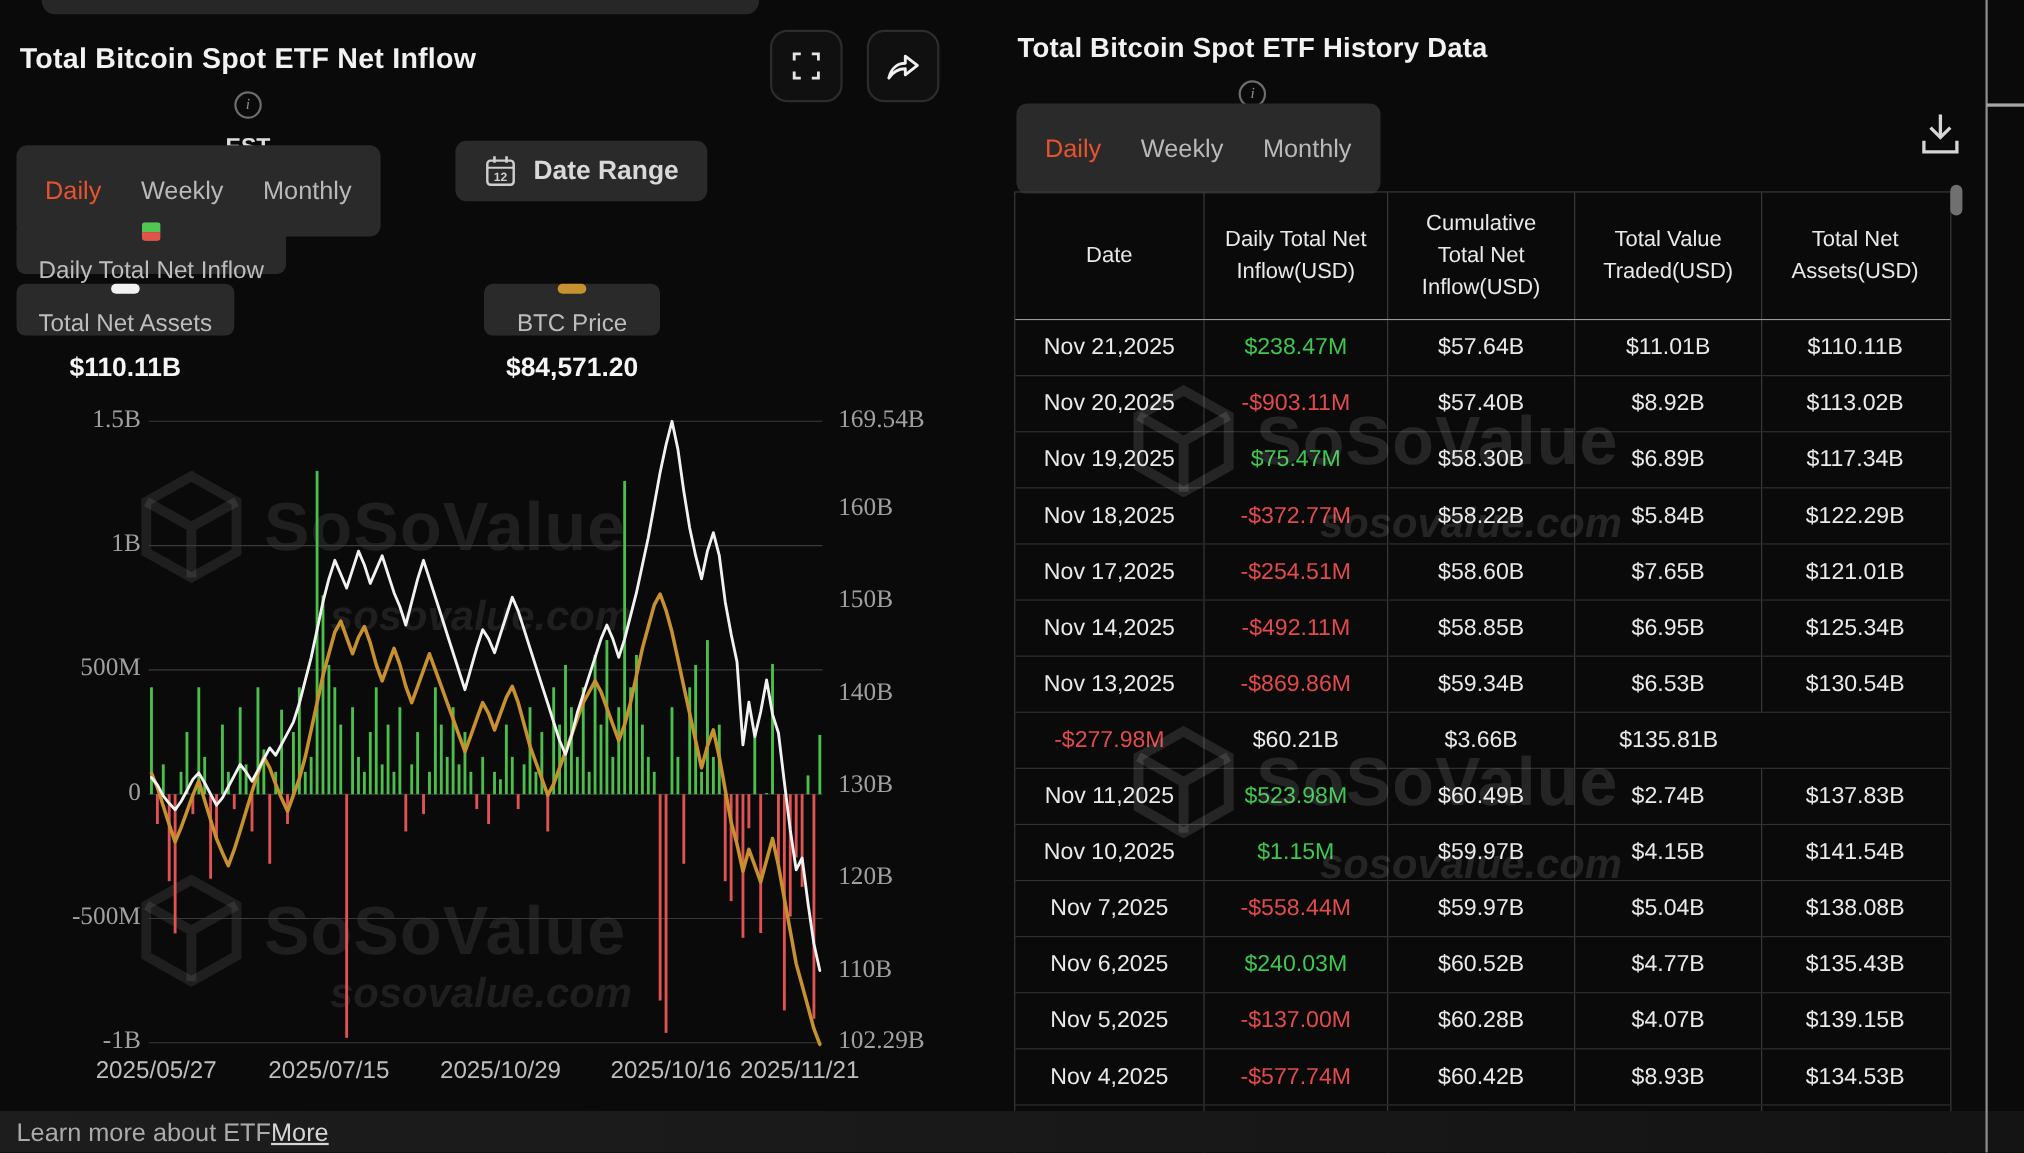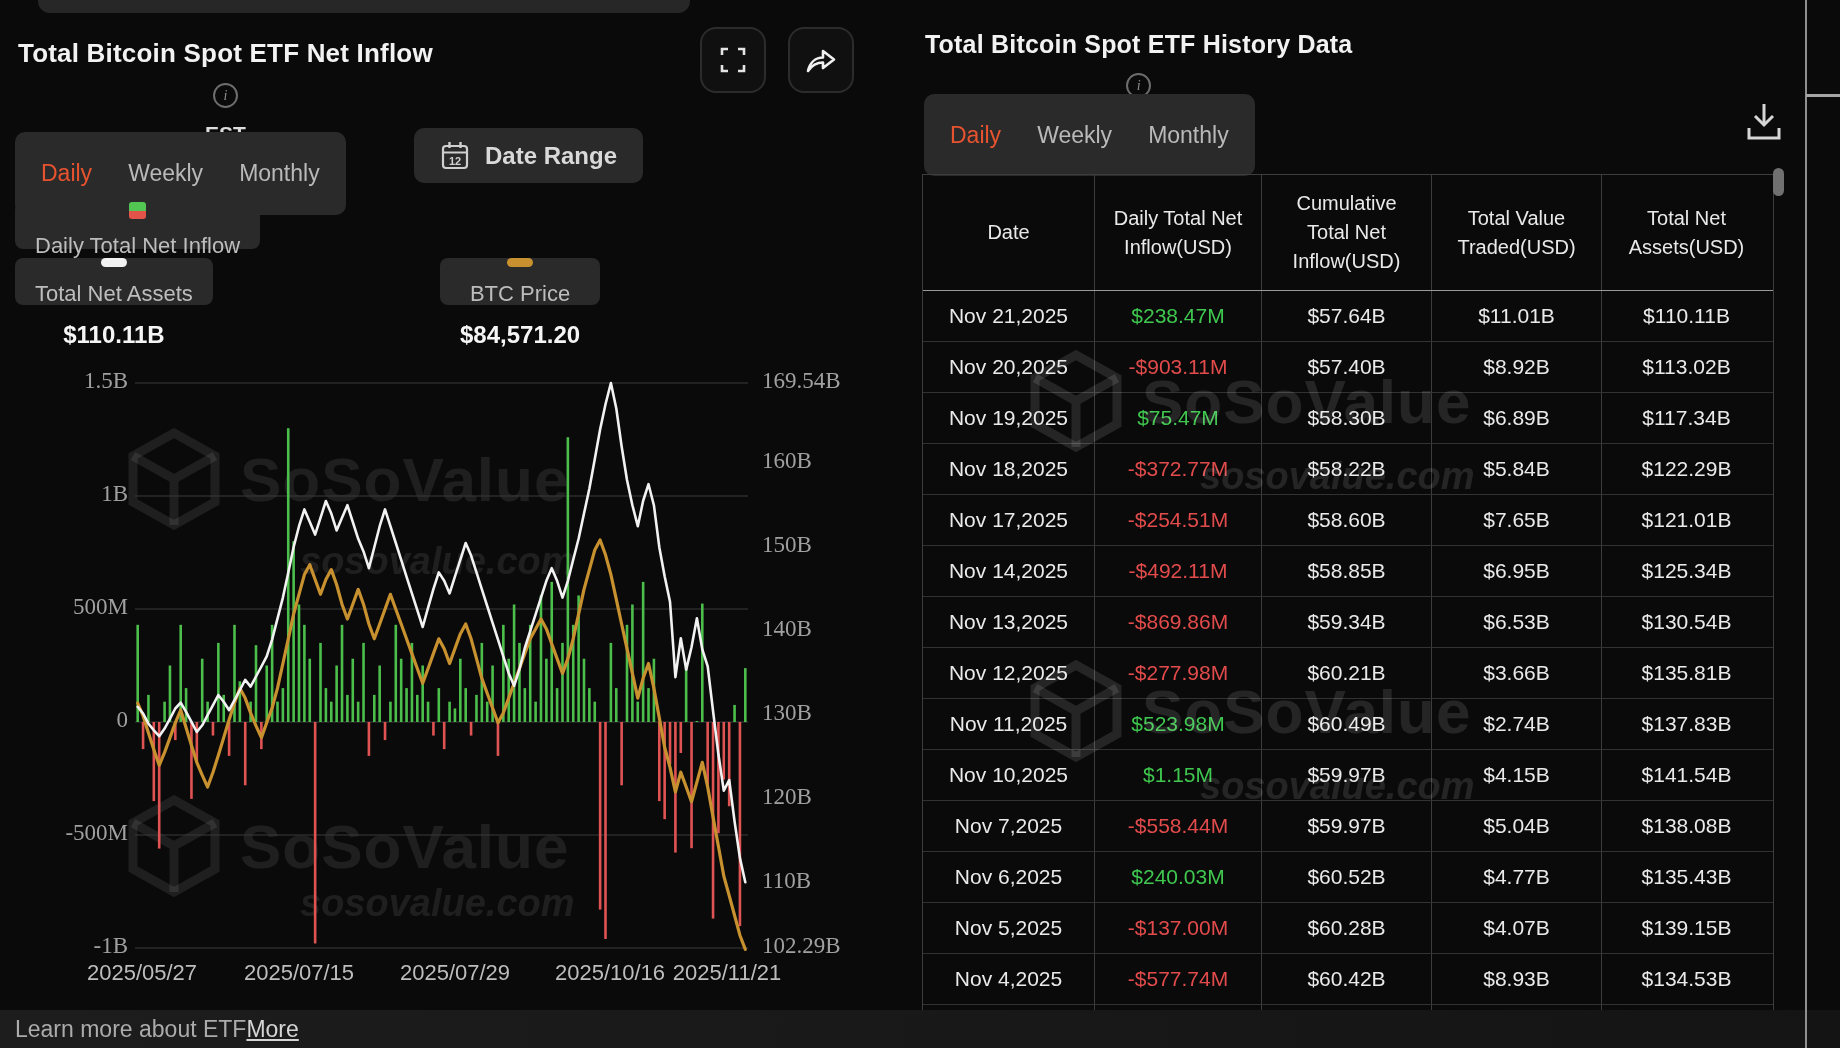--- a/index.html
+++ b/index.html
@@ -270,21 +270,21 @@
       <div class="ytick" style="left: 762px; width: 120px; top: 532px;">150B</div>
       <div class="ytick" style="left: 762px; width: 120px; top: 616px;">140B</div>
       <div class="ytick" style="left: 762px; width: 120px; top: 700px;">130B</div>
       <div class="ytick" style="left: 762px; width: 120px; top: 784px;">120B</div>
       <div class="ytick" style="left: 762px; width: 120px; top: 868px;">110B</div>
       <div class="ytick" style="left: 762px; width: 120px; top: 933px;">102.29B</div>
     </div>
   <div class="abs" id="x-axis">
       <div class="xtick" style="left: 72px; top: 960px;">2025/05/27</div>
       <div class="xtick" style="left: 229px; top: 960px;">2025/07/15</div>
-      <div class="xtick" style="left: 385px; top: 960px;">2025/07/29</div>
+      <div class="xtick" style="left: 385px; top: 960px;">2025/10/29</div>
       <div class="xtick" style="left: 540px; top: 960px;">2025/10/16</div>
       <div class="xtick" style="left: 657px; top: 960px;">2025/11/21</div>
     </div>
 
   <div class="abs row" style="left:925px;top:30px;gap:14px;">
     <span class="title" style="font-size:25px;">Total Bitcoin Spot ETF History Data</span>
     <span class="info">i</span>
     <span class="est">EST</span>
     <span class="info">i</span>
   </div>
@@ -378,21 +378,20 @@
           <div class="tcell">$125.34B</div>
         </div>
         <div class="trow">
           <div class="tcell">Nov 13,2025</div>
           <div class="tcell neg">-$869.86M</div>
           <div class="tcell">$59.34B</div>
           <div class="tcell">$6.53B</div>
           <div class="tcell">$130.54B</div>
         </div>
         <div class="trow">
-          <div class="tcell">Nov 12,2025</div>
           <div class="tcell neg">-$277.98M</div>
           <div class="tcell">$60.21B</div>
           <div class="tcell">$3.66B</div>
           <div class="tcell">$135.81B</div>
         </div>
         <div class="trow">
           <div class="tcell">Nov 11,2025</div>
           <div class="tcell pos">$523.98M</div>
           <div class="tcell">$60.49B</div>
           <div class="tcell">$2.74B</div>

